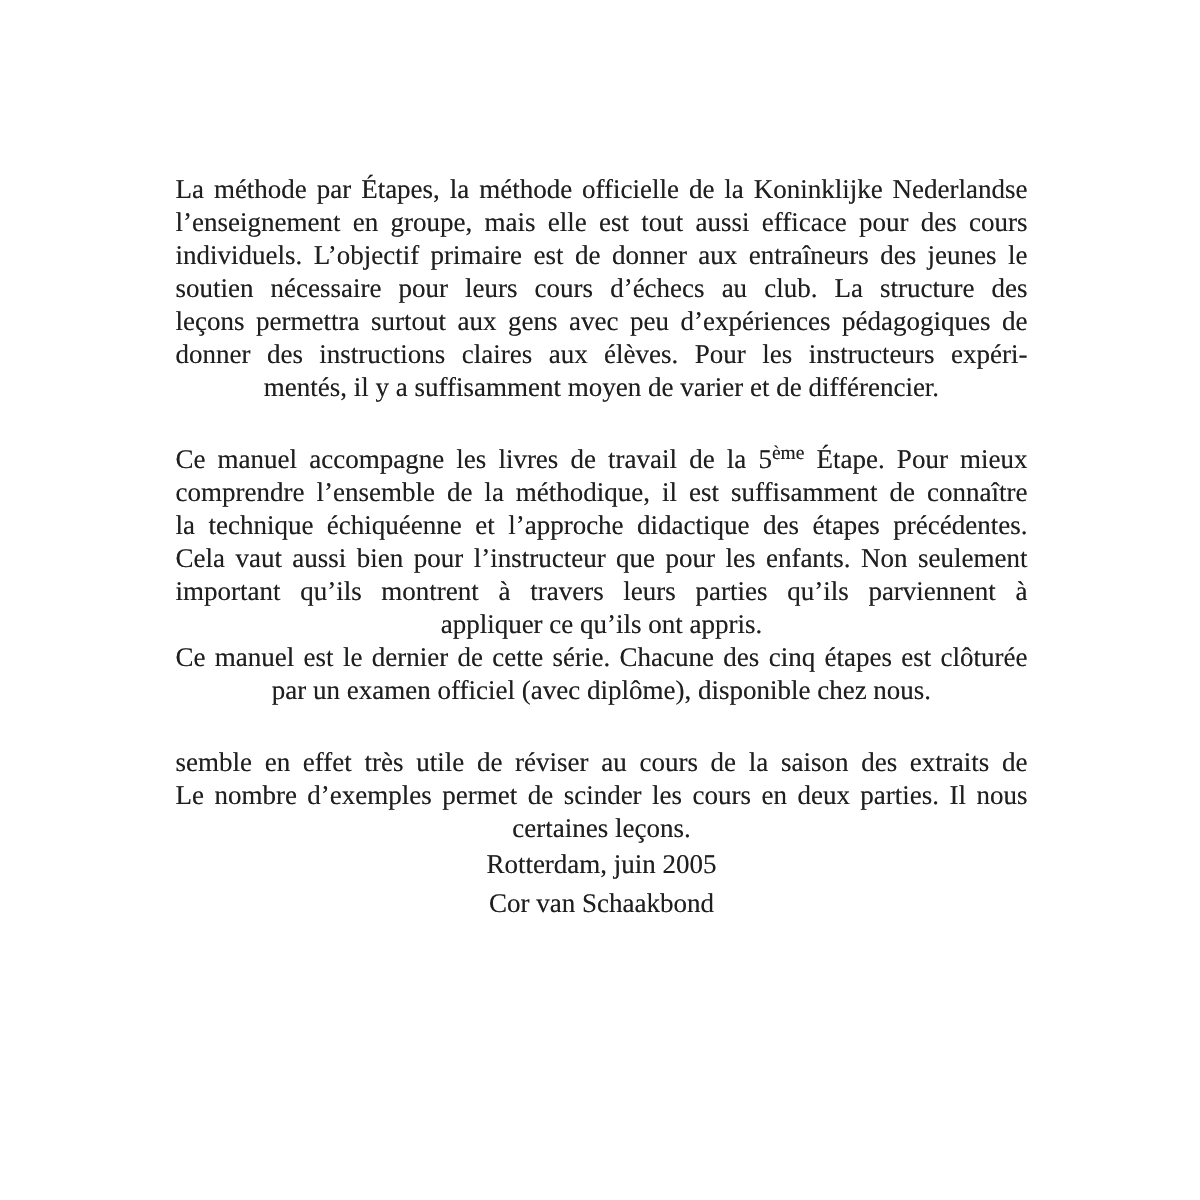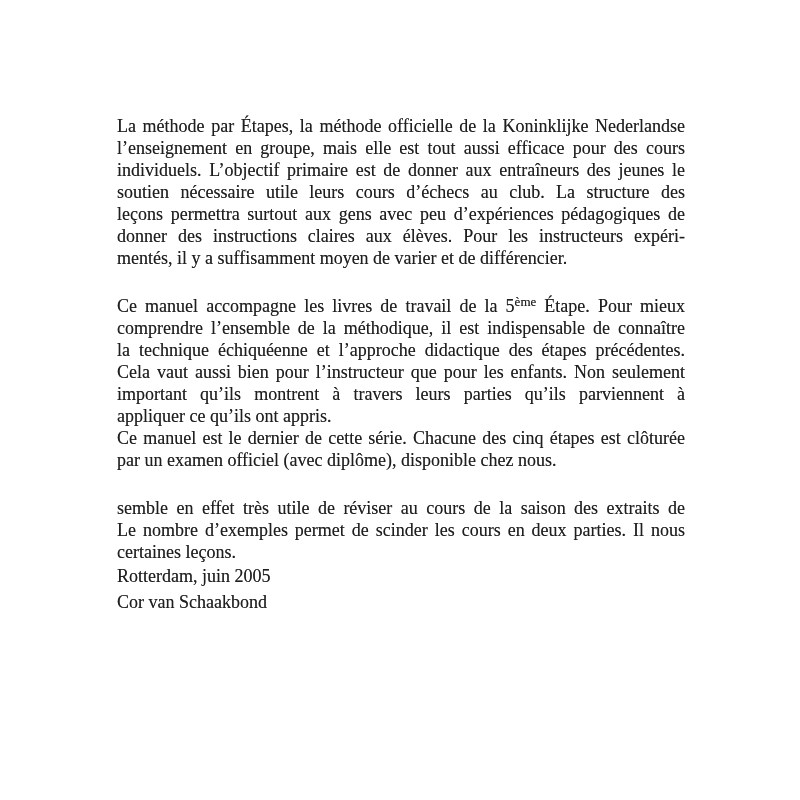--- a/index.html
+++ b/index.html
@@ -20,21 +20,21 @@
   .textblock {
     position: absolute;
     left: 117px;
     top: 115px;
     width: 568px;
     font-size: 18px;
     line-height: 22px;
     text-shadow: 0 0 0.4px rgba(20,20,20,0.55);
   }
   .para + .para { margin-top: 26px; }
-  .line { text-align: left; }
+  .line { text-align: center; }
   .line.just {
     text-align: justify;
     text-align-last: justify;
   }
   .line sup {
     font-size: 13px;
     line-height: 0;
     vertical-align: baseline;
     position: relative;
     top: -0.45em;
@@ -46,28 +46,28 @@
 </head>
 <body>
 
 <div class="page">
   <div class="textblock" id="textblock">
 
     <div class="para">
         <div class="line just">La méthode par Étapes, la méthode officielle de la Koninklijke Nederlandse</div>
         <div class="line just">l’enseignement en groupe, mais elle est tout aussi efficace pour des cours</div>
         <div class="line just">individuels. L’objectif primaire est de donner aux entraîneurs des jeunes le</div>
-        <div class="line just">soutien nécessaire utile leurs cours d’échecs au club. La structure des</div>
+        <div class="line just">soutien nécessaire pour leurs cours d’échecs au club. La structure des</div>
         <div class="line just">leçons permettra surtout aux gens avec peu d’expériences pédagogiques de</div>
         <div class="line just">donner des instructions claires aux élèves. Pour les instructeurs expéri-</div>
         <div class="line">mentés, il y a suffisamment moyen de varier et de différencier.</div>
       </div>
       <div class="para">
         <div class="line just">Ce manuel accompagne les livres de travail de la 5<sup>ème</sup> Étape. Pour mieux</div>
-        <div class="line just">comprendre l’ensemble de la méthodique, il est indispensable de connaître</div>
+        <div class="line just">comprendre l’ensemble de la méthodique, il est suffisamment de connaître</div>
         <div class="line just">la technique échiquéenne et l’approche didactique des étapes précédentes.</div>
         <div class="line just">Cela vaut aussi bien pour l’instructeur que pour les enfants. Non seulement</div>
         <div class="line just">important qu’ils montrent à travers leurs parties qu’ils parviennent à</div>
         <div class="line">appliquer ce qu’ils ont appris.</div>
         <div class="line just">Ce manuel est le dernier de cette série. Chacune des cinq étapes est clôturée</div>
         <div class="line">par un examen officiel (avec diplôme), disponible chez nous.</div>
       </div>
       <div class="para">
         <div class="line just">semble en effet très utile de réviser au cours de la saison des extraits de</div>
         <div class="line just">Le nombre d’exemples permet de scinder les cours en deux parties. Il nous</div>

